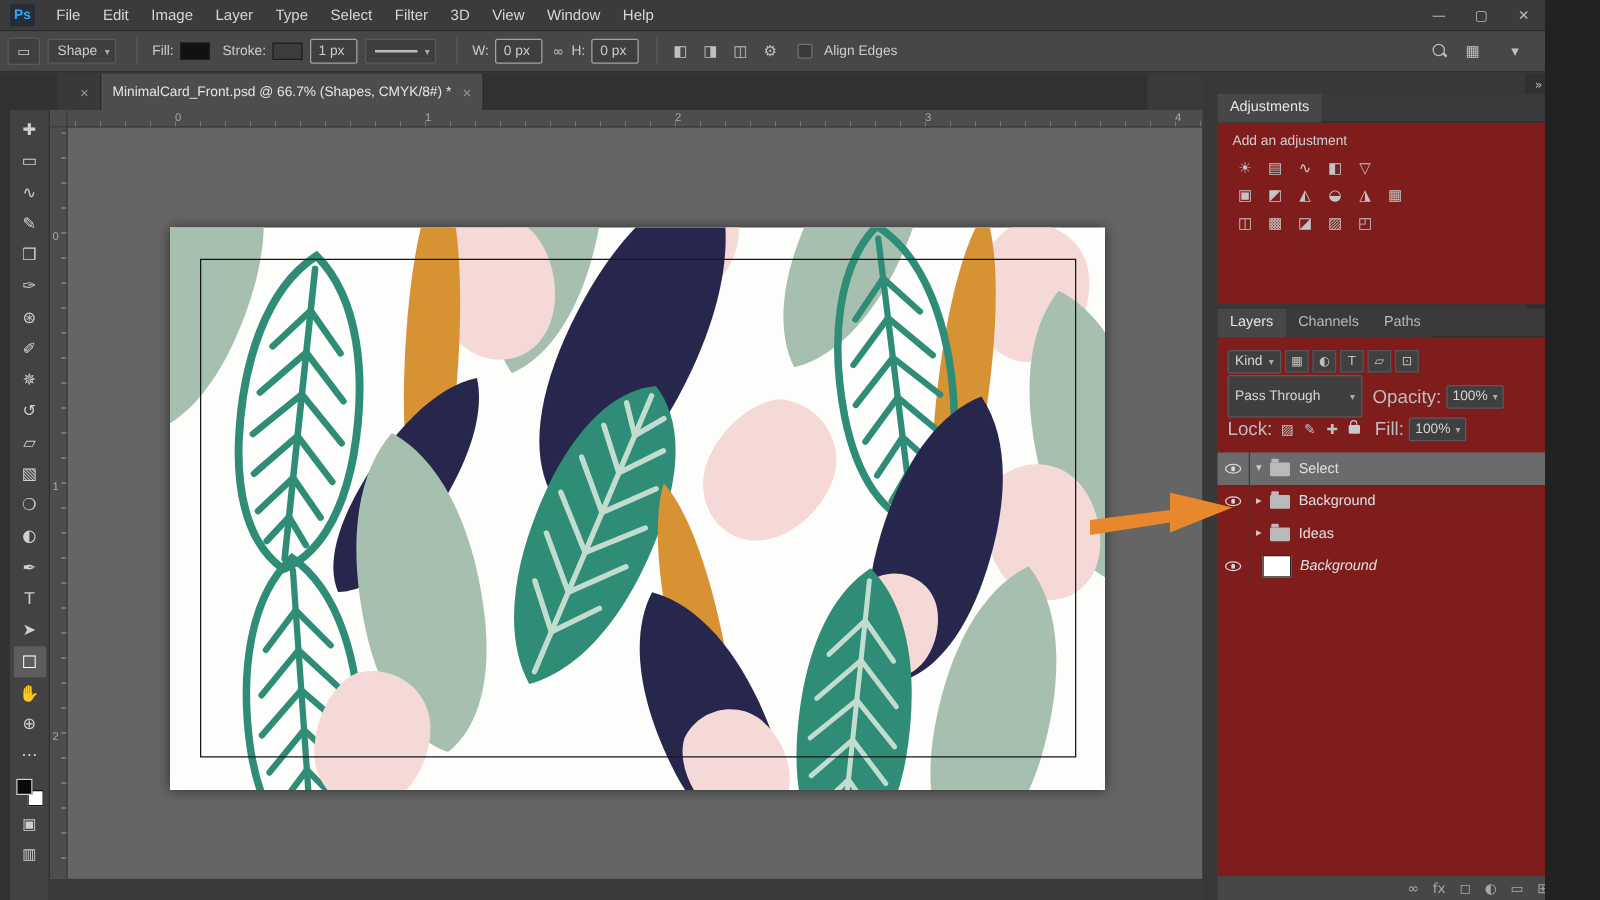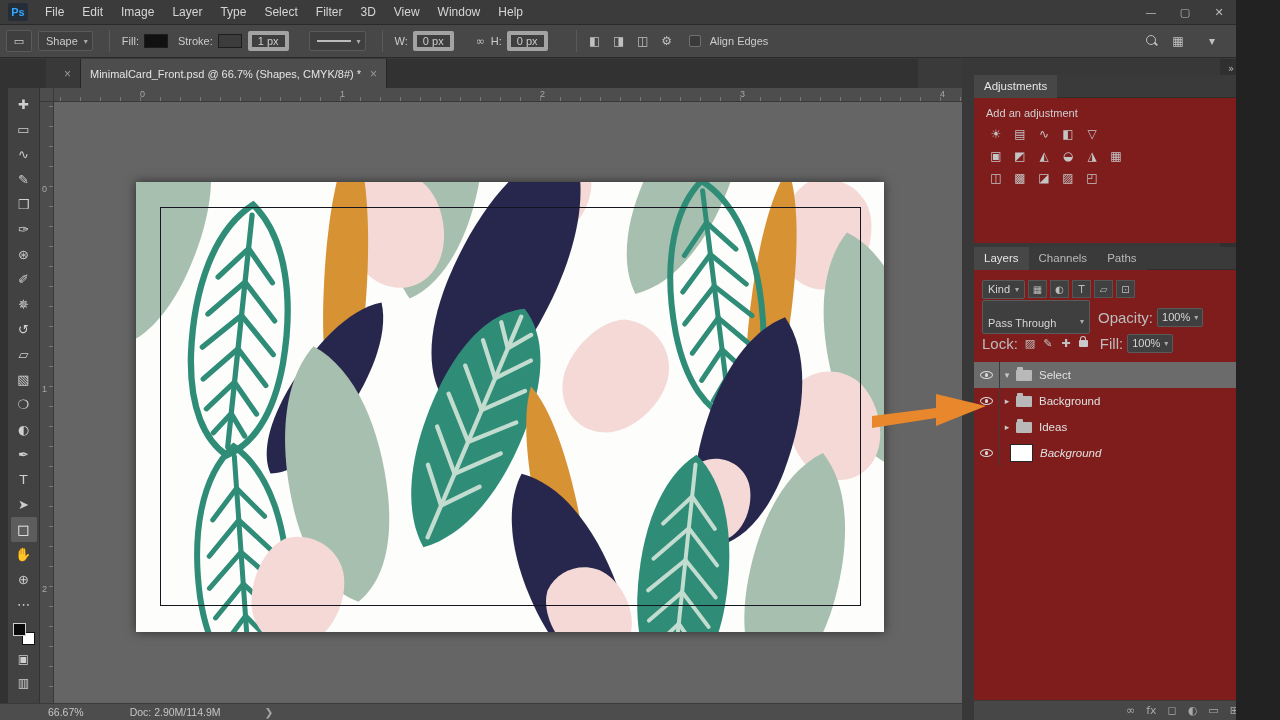--- a/index.html
+++ b/index.html
@@ -21,22 +21,22 @@
   .options-bar{position:absolute;left:0;top:25px;right:0;height:33px;background:#474747;border-bottom:1px solid #2a2a2a;
                display:flex;align-items:center;font-size:11px;color:#ccc;padding-left:6px;}
   .tool-preset{width:26px;height:22px;border:1px solid #5a5a5a;background:#3f3f3f;display:flex;align-items:center;justify-content:center;margin-right:6px;border-radius:2px;}
   .ob-select{height:20px;background:#3f3f3f;border:1px solid #5a5a5a;border-radius:2px;display:flex;align-items:center;
              padding:0 4px 0 7px;margin-right:8px;}
   .ob-select .dd{margin-left:6px;font-size:8px;color:#aaa;}
   .ob-label{margin:0 5px 0 4px;}
   .swatch{width:24px;height:14px;border:1px solid #1d1d1d;display:inline-block;margin-right:6px;}
   .fill-swatch{background:#111;}
   .stroke-swatch{background:#3c3c3c;}
-  .ob-input{height:20px;min-width:38px;background:#3f3f3f;border:4px solid #a3a3a3;border-radius:2px;
-            display:flex;align-items:center;padding:0 6px;margin-right:20px;}
+  .ob-input{height:20px;min-width:38px;background:#3f3f3f;border:1px solid #a3a3a3;border-radius:2px;
+            display:flex;align-items:center;padding:0 6px;margin-right:6px;}
   .line-preview{width:34px;height:2px;background:#bbb;display:inline-block;}
   .ob-sep{width:1px;height:22px;background:#5a5a5a;margin:0 8px;}
   .ob-ic{width:20px;text-align:center;color:#c0c0c0;font-size:12px;margin-right:4px;}
   .link-ic{color:#bdbdbd;font-size:11px;margin:0 2px;}
   .cb{width:12px;height:12px;background:#3a3a3a;border:1px solid #707070;border-radius:2px;margin:0 5px 0 8px;}
   .ob-right{margin-left:auto;display:flex;align-items:center;padding-right:10px;gap:10px;}
   .search-ic{position:relative;width:12px;height:12px;display:inline-block;}
   .search-ic::before{content:"";position:absolute;left:0;top:0;width:8px;height:8px;border:1.5px solid #bdbdbd;border-radius:50%;}
   .search-ic::after{content:"";position:absolute;left:8px;top:8px;width:4px;height:1.5px;background:#bdbdbd;transform:rotate(45deg);}
 
@@ -103,21 +103,21 @@
   .adj-icon{width:24px;height:18px;display:flex;align-items:center;justify-content:center;color:#c4c4c4;font-size:12px;}
 
   .layers-panel{top:188px;bottom:0;}
   .lp-row{display:flex;align-items:center;padding:0 8px;}
   .lp-filter{margin-top:8px;height:22px;}
   .kind-select{height:19px;background:#3f3f3f;border:1px solid #5a5a5a;border-radius:2px;display:flex;align-items:center;padding:0 5px;font-size:11px;}
   .kind-select .dd{margin-left:5px;font-size:8px;color:#aaa;}
   .flt-ic{width:19px;height:18px;border:1px solid #555;background:#404040;margin-left:3px;display:flex;align-items:center;justify-content:center;font-size:10px;color:#bdbdbd;}
   .flt-toggle{margin-left:auto;width:9px;height:9px;border-radius:50%;background:#d14b3c;}
   .lp-blend{margin-top:7px;height:20px;}
-  .blend-select{width:108px;height:19px;background:#3f3f3f;border:1px solid #5a5a5a;border-radius:2px;display:flex;align-items:flex-start;padding:16px 5px;font-size:11px;}
+  .blend-select{width:108px;height:19px;background:#3f3f3f;border:1px solid #5a5a5a;border-radius:2px;display:flex;align-items:center;padding:16px 5px;font-size:11px;}
   .blend-select .dd{margin-left:auto;font-size:8px;color:#aaa;}
   .small-label{font-size:15px;color:#bdbdbd;margin-left:8px;margin-right:4px;}
   .val-select{height:19px;background:#3f3f3f;border:1px solid #5a5a5a;border-radius:2px;display:flex;align-items:center;padding:0 4px;font-size:11px;}
   .val-select .dd{margin-left:4px;font-size:8px;color:#aaa;}
   .lp-lock{margin-top:7px;height:18px;}
   .lock-ic{width:16px;text-align:center;color:#c0c0c0;font-size:11px;margin-right:2px;}
   .padlock{width:9px;height:7px;background:#c9c9c9;border-radius:1px;position:relative;display:inline-block;margin:0 4px 0 3px;}
   .padlock::before{content:"";position:absolute;left:1.5px;top:-4px;width:4px;height:4px;border:1.4px solid #c9c9c9;border-bottom:none;border-radius:3px 3px 0 0;}
 
   .layer-list{margin-top:10px;}
@@ -334,25 +334,20 @@
             <use href="#leaf" class="f-teal"></use>
             <use href="#veins" class="vn-light"></use>
           </g>
         <use href="#leaf" class="f-sage" transform="translate(660,388) rotate(13)"></use>
         <use href="#blob" class="f-pink" transform="translate(455,430) rotate(-30) scale(0.7)"></use>
       </svg>
       <div class="guide-rect"></div>
     </div>
   </div>
 
-  <div class="status-bar">
-    <span class="sb-zoom">66.67%</span>
-    <span class="sb-doc">Doc: 2.90M/114.9M</span>
-    <span class="sb-chev icf">❯</span>
-  </div>
 
   <div class="right-col">
     <div class="dock-strip">
       <span class="collapse-ic icf">»</span>
     </div>
 
     <div class="panel adj-panel">
       <div class="panel-header">
         <span class="panel-tab active">Adjustments</span>
         <span class="panel-menu icf">≡</span>

